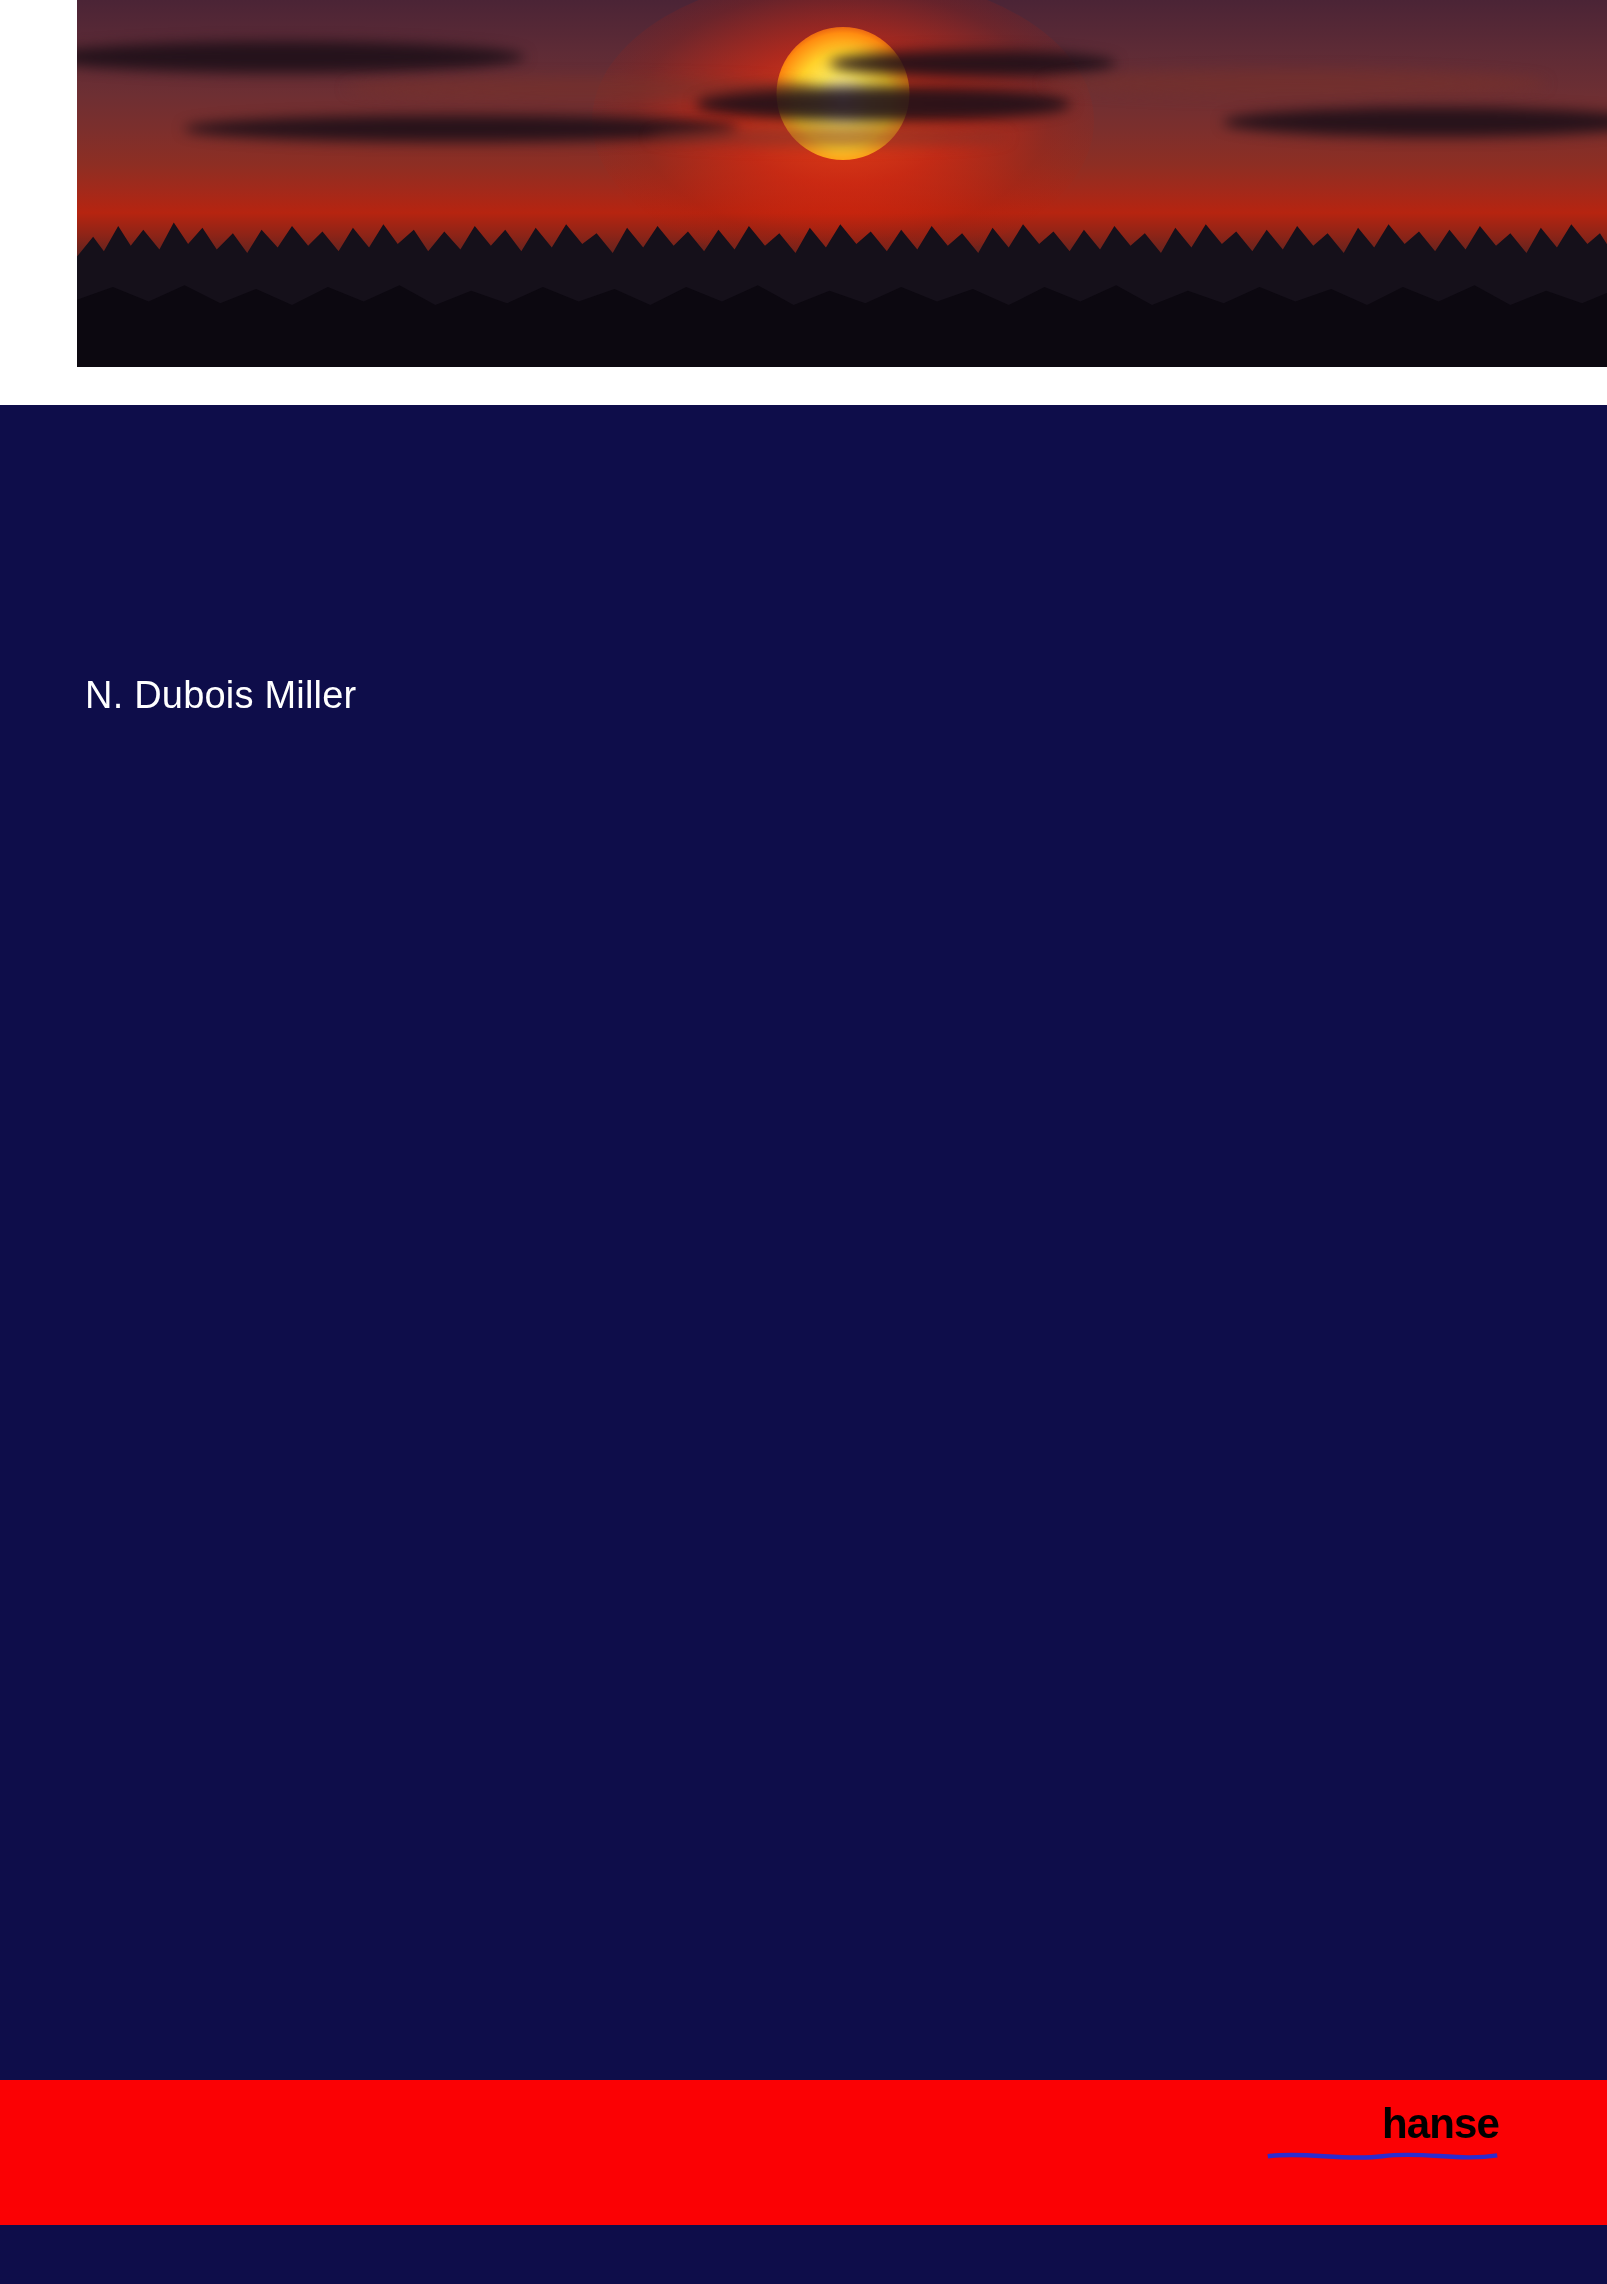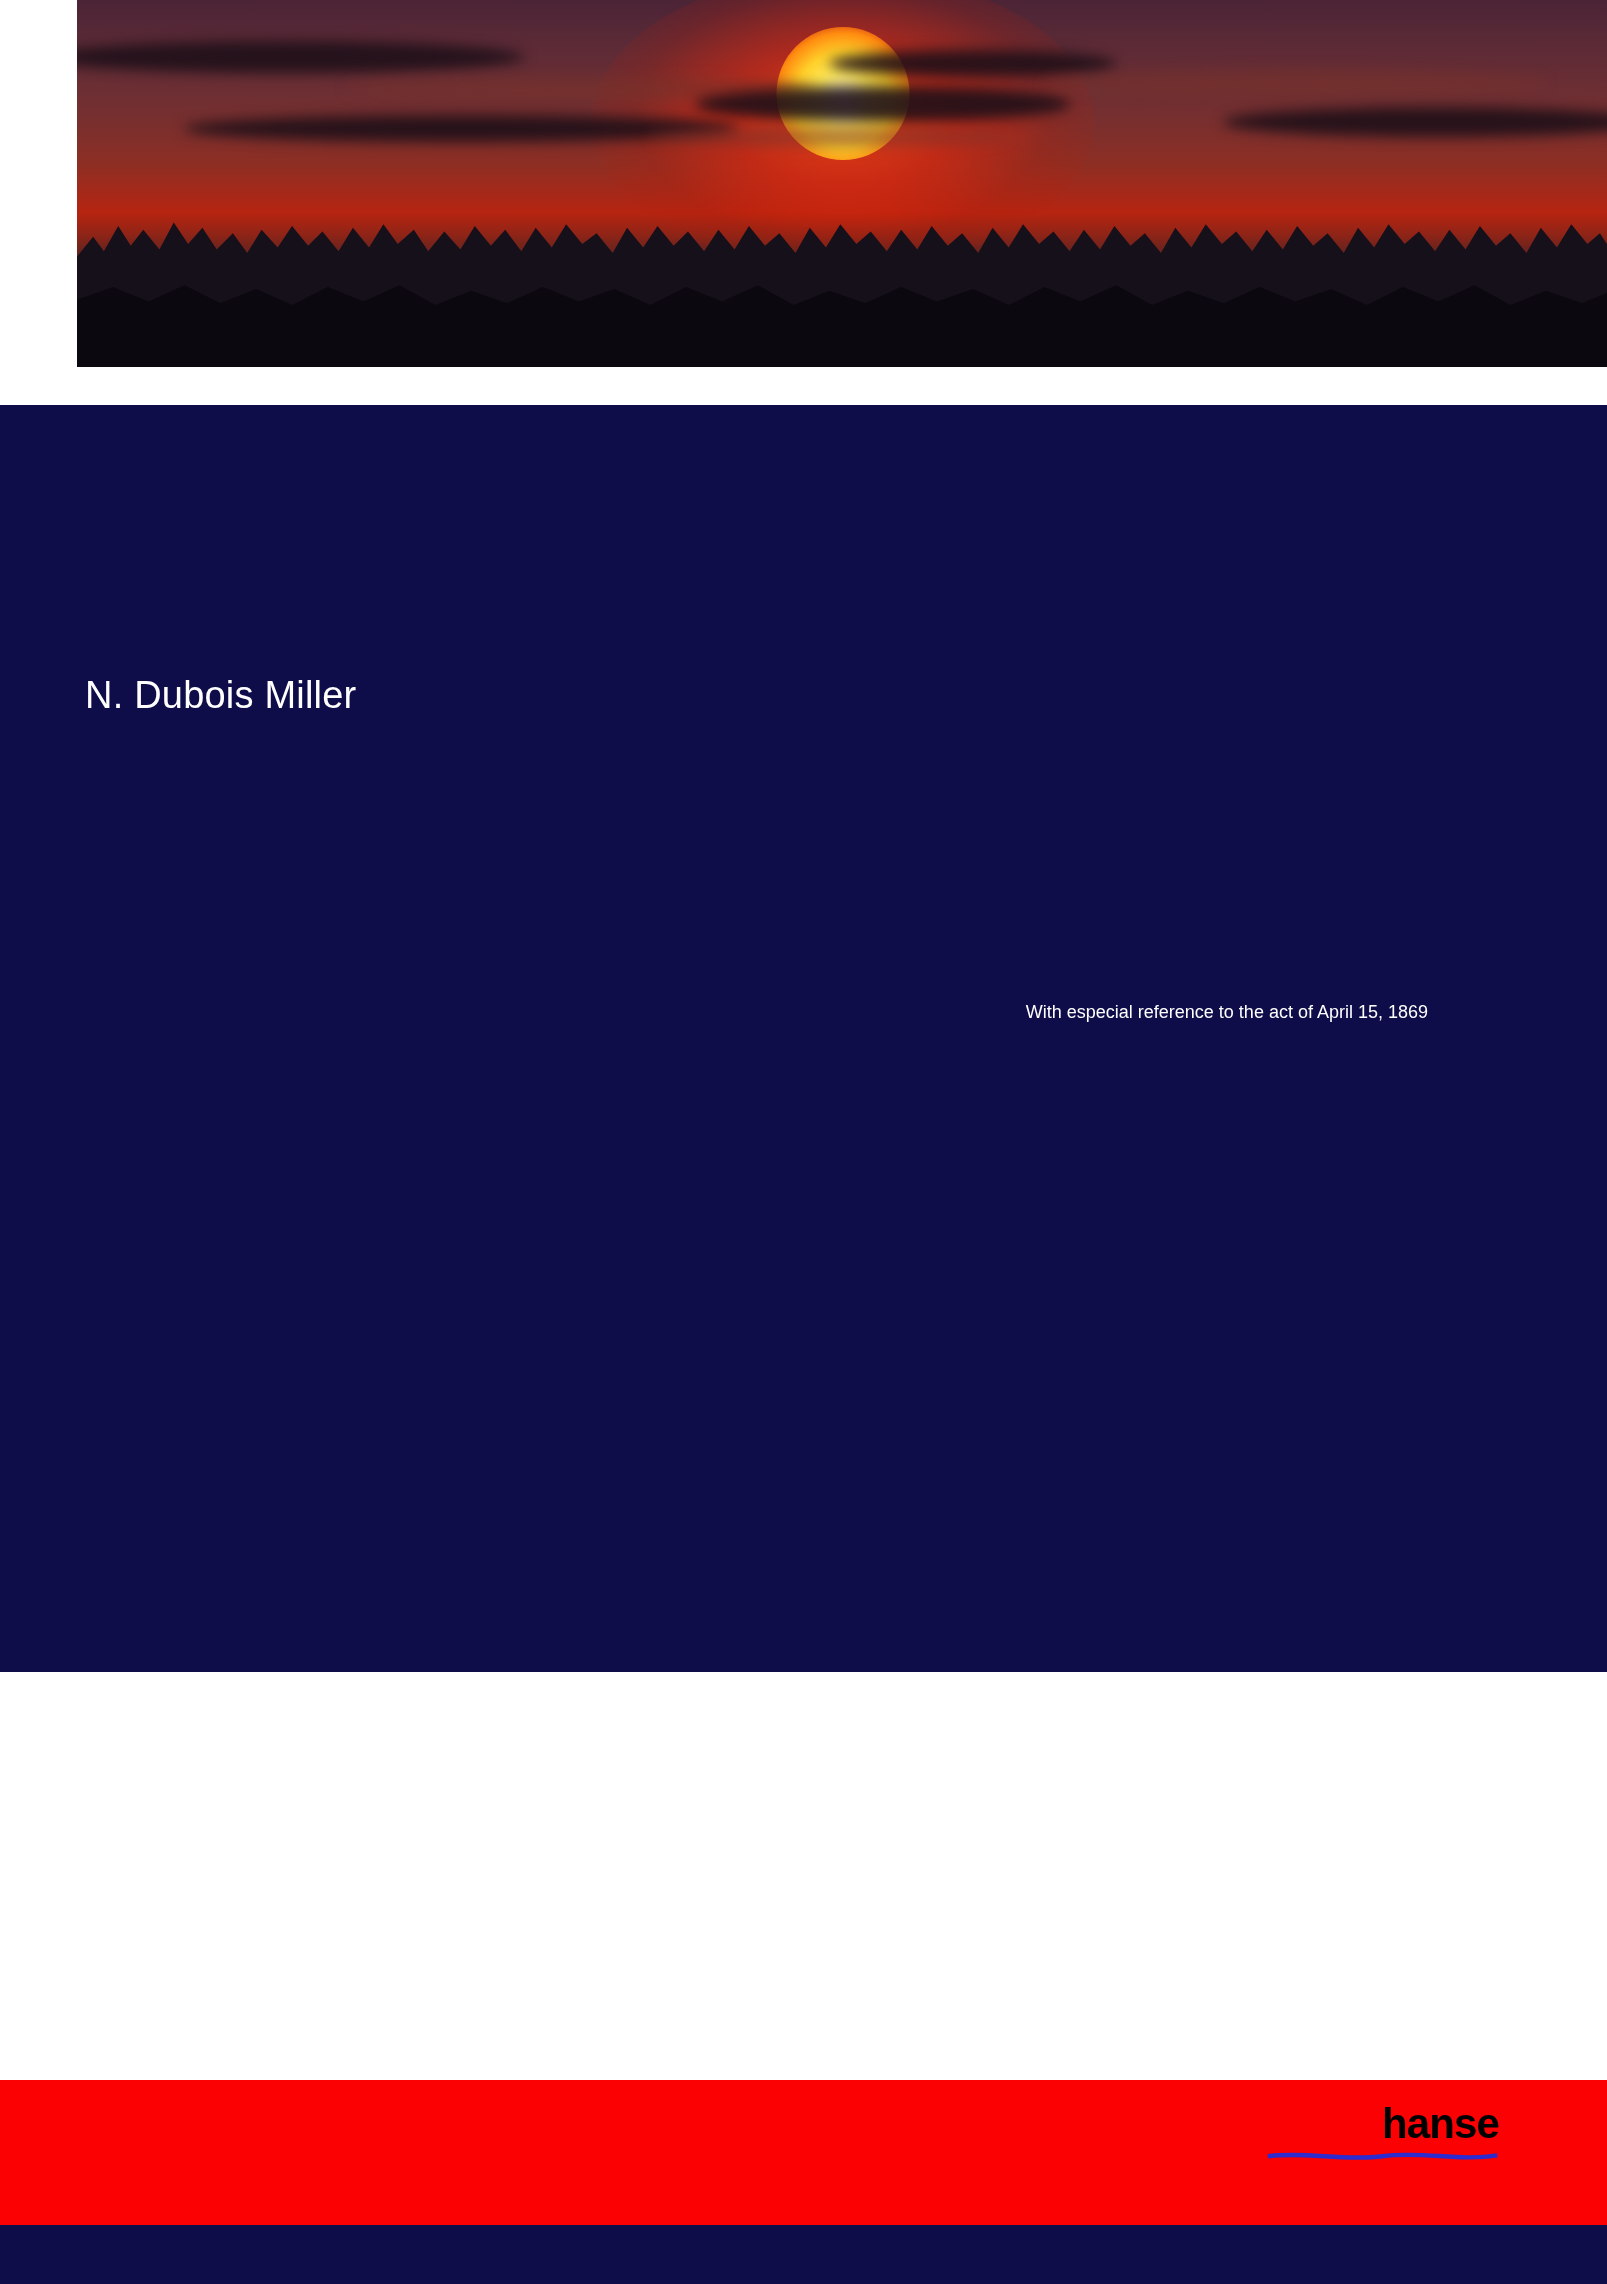--- a/index.html
+++ b/index.html
@@ -107,23 +107,22 @@
     width: 100%;
     height: 193px;
   }
 
   
   .book-body {
     position: absolute;
     left: 0;
     top: 405px;
     width: 1608px;
-    height: 1267px;
+    height: 1675px;
     background: #0e0d4a;
-    text-align: right;
   }
 
   .author {
     position: absolute;
     left: 85px;
     top: 269px;
     color: #ffffff;
     font-size: 38px;
     font-weight: 400;
     letter-spacing: 0.2px;
@@ -214,21 +213,20 @@
 
     <svg class="treeline" viewBox="0 0 1709 215" preserveAspectRatio="none">
       <path fill="#15101a" d="M0,92 L18,70 L30,86 L46,58 L60,80 L74,62 L92,84 L108,54 L124,78 L140,60 L156,84 L174,66 L190,88 L206,62 L224,82 L240,58 L258,80 L274,64 L292,86 L308,60 L326,82 L342,56 L358,78 L376,62 L392,86 L410,64 L428,84 L444,58 L462,80 L478,62 L496,86 L512,60 L530,82 L546,56 L564,78 L580,66 L598,88 L614,60 L632,82 L648,58 L666,80 L682,64 L700,86 L716,62 L734,84 L750,58 L768,80 L784,66 L802,88 L818,60 L836,82 L852,56 L870,78 L886,64 L904,86 L920,62 L938,84 L954,58 L972,80 L988,66 L1006,88 L1022,60 L1040,82 L1056,56 L1074,78 L1090,64 L1108,86 L1124,62 L1142,84 L1158,58 L1176,80 L1192,66 L1210,88 L1226,60 L1244,82 L1260,56 L1278,78 L1294,64 L1312,86 L1328,62 L1346,84 L1362,58 L1380,80 L1396,66 L1414,88 L1430,60 L1448,82 L1464,56 L1482,78 L1498,64 L1516,86 L1532,62 L1550,84 L1566,58 L1584,80 L1600,66 L1618,88 L1634,60 L1652,82 L1668,56 L1686,78 L1700,66 L1709,80 L1709,215 L0,215 Z"></path>
       <path fill="#0c0810" d="M0,140 L40,126 L80,142 L120,124 L160,144 L200,128 L240,146 L280,126 L320,142 L360,124 L400,146 L440,130 L480,144 L520,126 L560,142 L600,128 L640,146 L680,126 L720,142 L760,124 L800,146 L840,130 L880,144 L920,126 L960,142 L1000,128 L1040,146 L1080,126 L1120,142 L1160,124 L1200,146 L1240,130 L1280,144 L1320,126 L1360,142 L1400,128 L1440,146 L1480,126 L1520,142 L1560,124 L1600,146 L1640,130 L1680,144 L1709,132 L1709,215 L0,215 Z"></path>
     </svg>
   </div>
 </div>
 
 <div class="book-body">
   <div class="author">N. Dubois Miller</div>
-  <div class="subtitle">With especial reference to the act of April 15, 1869</div>
 </div>
 
 <div class="publisher-band">
   <div class="publisher-logo">
     <span class="logo-text">hanse</span>
     <svg class="logo-underline" viewBox="0 0 260 12" preserveAspectRatio="none">
       <path d="M2,7 C45,1 85,13 130,7 C175,1 215,13 258,6" fill="none" stroke="#2b2bd0" stroke-width="5"></path>
     </svg>
   </div>
 </div>

